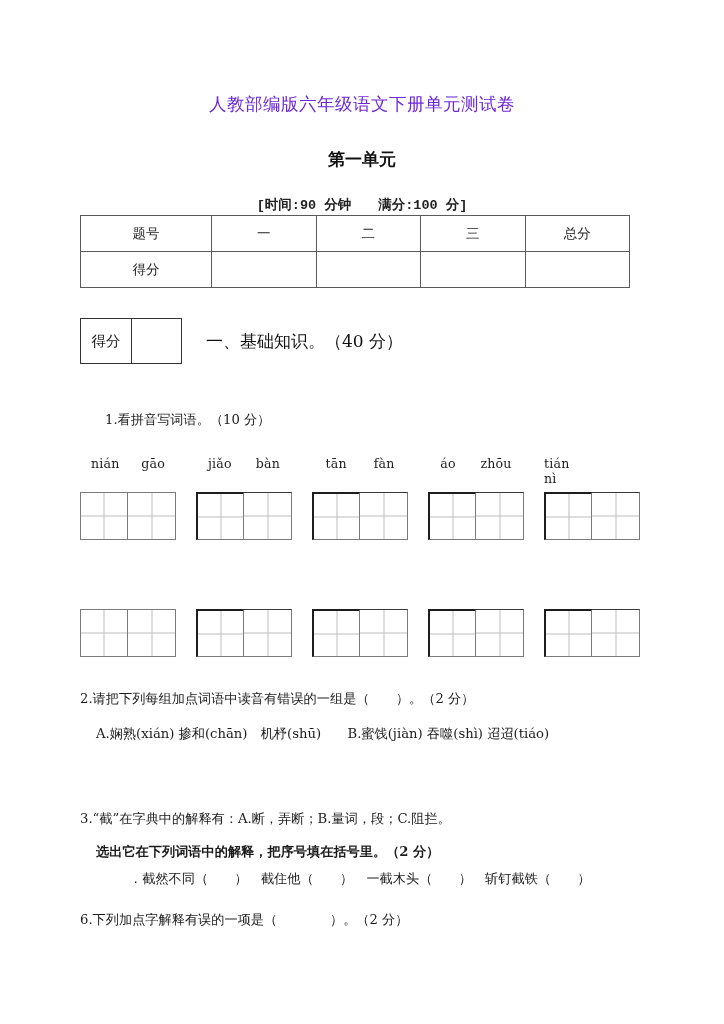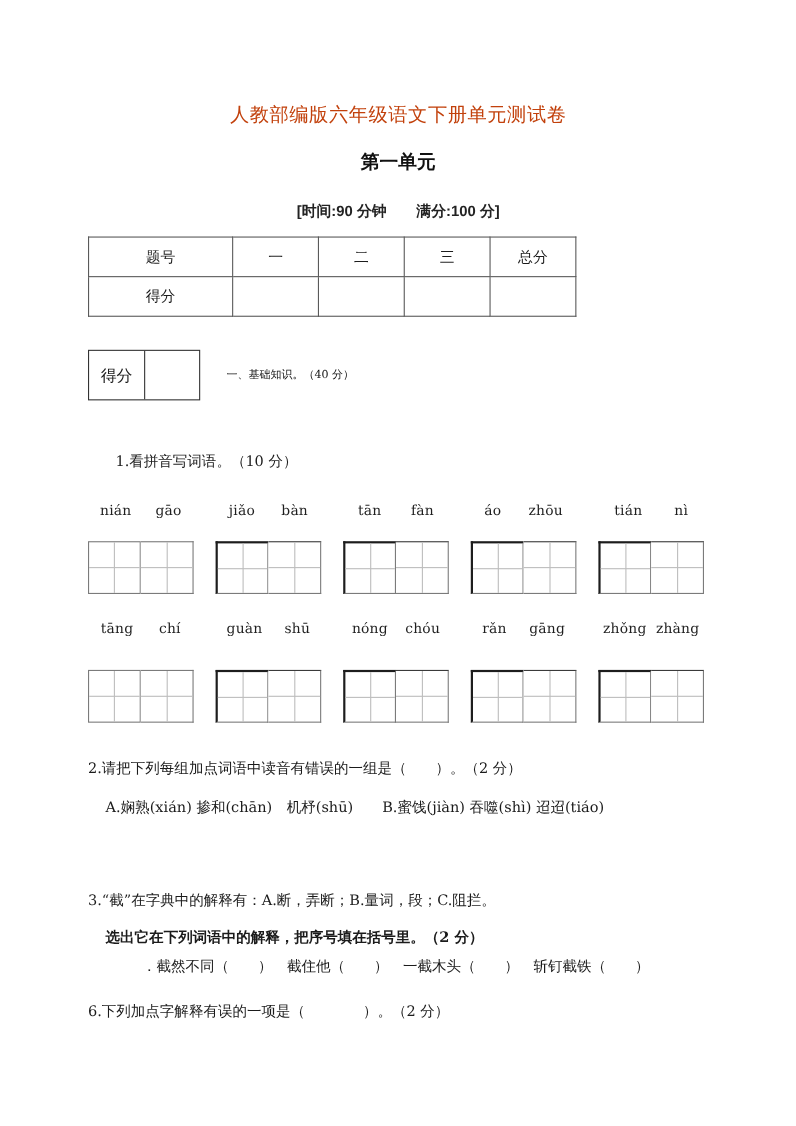--- a/index.html
+++ b/index.html
@@ -26,53 +26,53 @@
   .doc-title {
     text-align: center;
     font-size: 17.5px;
     font-weight: 400;
     letter-spacing: 0.5px;
     margin: 0;
     position: absolute;
     top: 92px;
     left: 0;
     right: 0;
-    color: #c2410c;
+    color: #6d28d9;
   }
   .doc-subtitle {
     text-align: center;
     font-size: 17px;
     font-weight: bold;
-    margin: 0;
+    margin: 12px;
     position: absolute;
     top: 136px;
     left: 0;
     right: 0;
     color: #111;
     font-family: "DejaVu Sans", "Liberation Sans", sans-serif;
   }
   .doc-meta {
     text-align: center;
     font-size: 13.5px;
     font-weight: bold;
-    margin: 0;
+    margin: 13px;
     position: absolute;
     top: 183px;
     left: 0;
     right: 0;
     color: #222;
-    font-family: Liberation Sans, sans-serif;
+    font-family: Liberation Mono, monospace;
   }
 
   
   .score-table {
     position: absolute;
     top: 215px;
     left: 80px;
-    width: 444px;
+    width: 550px;
     border-collapse: collapse;
     table-layout: fixed;
   }
   .score-table td {
     border: 1px solid #5a5a5a;
     height: 33px;
     text-align: center;
     vertical-align: middle;
     font-size: 13.5px;
     color: #1c1c1c;
@@ -99,21 +99,21 @@
     align-items: center;
     justify-content: center;
     border-right: 1px solid #333;
     font-size: 14.5px;
   }
   .defen-blank {
     width: 49px;
   }
   .section-title {
     margin-left: 24px;
-    font-size: 10px;
+    font-size: 17px;
     color: #111;
     white-space: nowrap;
   }
 
   
   .q {
     position: absolute;
     left: 80px;
     font-size: 13.2px;
     color: #1b1b1b;
@@ -250,21 +250,21 @@
       <span class="pinyin-syl">bàn</span>
     </div>
     <div class="pinyin-group" style="left:232px;">
       <span class="pinyin-syl">tān</span>
       <span class="pinyin-syl">fàn</span>
     </div>
     <div class="pinyin-group" style="left:348px;">
       <span class="pinyin-syl">áo</span>
       <span class="pinyin-syl">zhōu</span>
     </div>
-    <div class="pinyin-group" style="left:464px;">
+    <div class="pinyin-group" style="left:464px;flex-direction:column;">
       <span class="pinyin-syl">tián</span>
       <span class="pinyin-syl">nì</span>
     </div>
   </div>
 
   <div class="grid-row" style="top:492px;">
     <div class="tzg-group" style="left:0px;">
       <div class="tzg-cell"></div>
       <div class="tzg-cell"></div>
     </div>
@@ -279,42 +279,20 @@
     <div class="tzg-group heavy-top" style="left:348px;">
       <div class="tzg-cell"></div>
       <div class="tzg-cell"></div>
     </div>
     <div class="tzg-group heavy-top" style="left:464px;">
       <div class="tzg-cell"></div>
       <div class="tzg-cell"></div>
     </div>
   </div>
 
-  <div class="pinyin-row" style="top:563px;">
-    <div class="pinyin-group" style="left:0px;">
-      <span class="pinyin-syl">tāng</span>
-      <span class="pinyin-syl">chí</span>
-    </div>
-    <div class="pinyin-group" style="left:116px;">
-      <span class="pinyin-syl">guàn</span>
-      <span class="pinyin-syl">shū</span>
-    </div>
-    <div class="pinyin-group" style="left:232px;">
-      <span class="pinyin-syl">nóng</span>
-      <span class="pinyin-syl">chóu</span>
-    </div>
-    <div class="pinyin-group" style="left:348px;">
-      <span class="pinyin-syl">rǎn</span>
-      <span class="pinyin-syl">gāng</span>
-    </div>
-    <div class="pinyin-group" style="left:464px;">
-      <span class="pinyin-syl">zhǒng</span>
-      <span class="pinyin-syl">zhàng</span>
-    </div>
-  </div>
 
   <div class="grid-row" style="top:609px;">
     <div class="tzg-group" style="left:0px;">
       <div class="tzg-cell"></div>
       <div class="tzg-cell"></div>
     </div>
     <div class="tzg-group heavy-top" style="left:116px;">
       <div class="tzg-cell"></div>
       <div class="tzg-cell"></div>
     </div>

